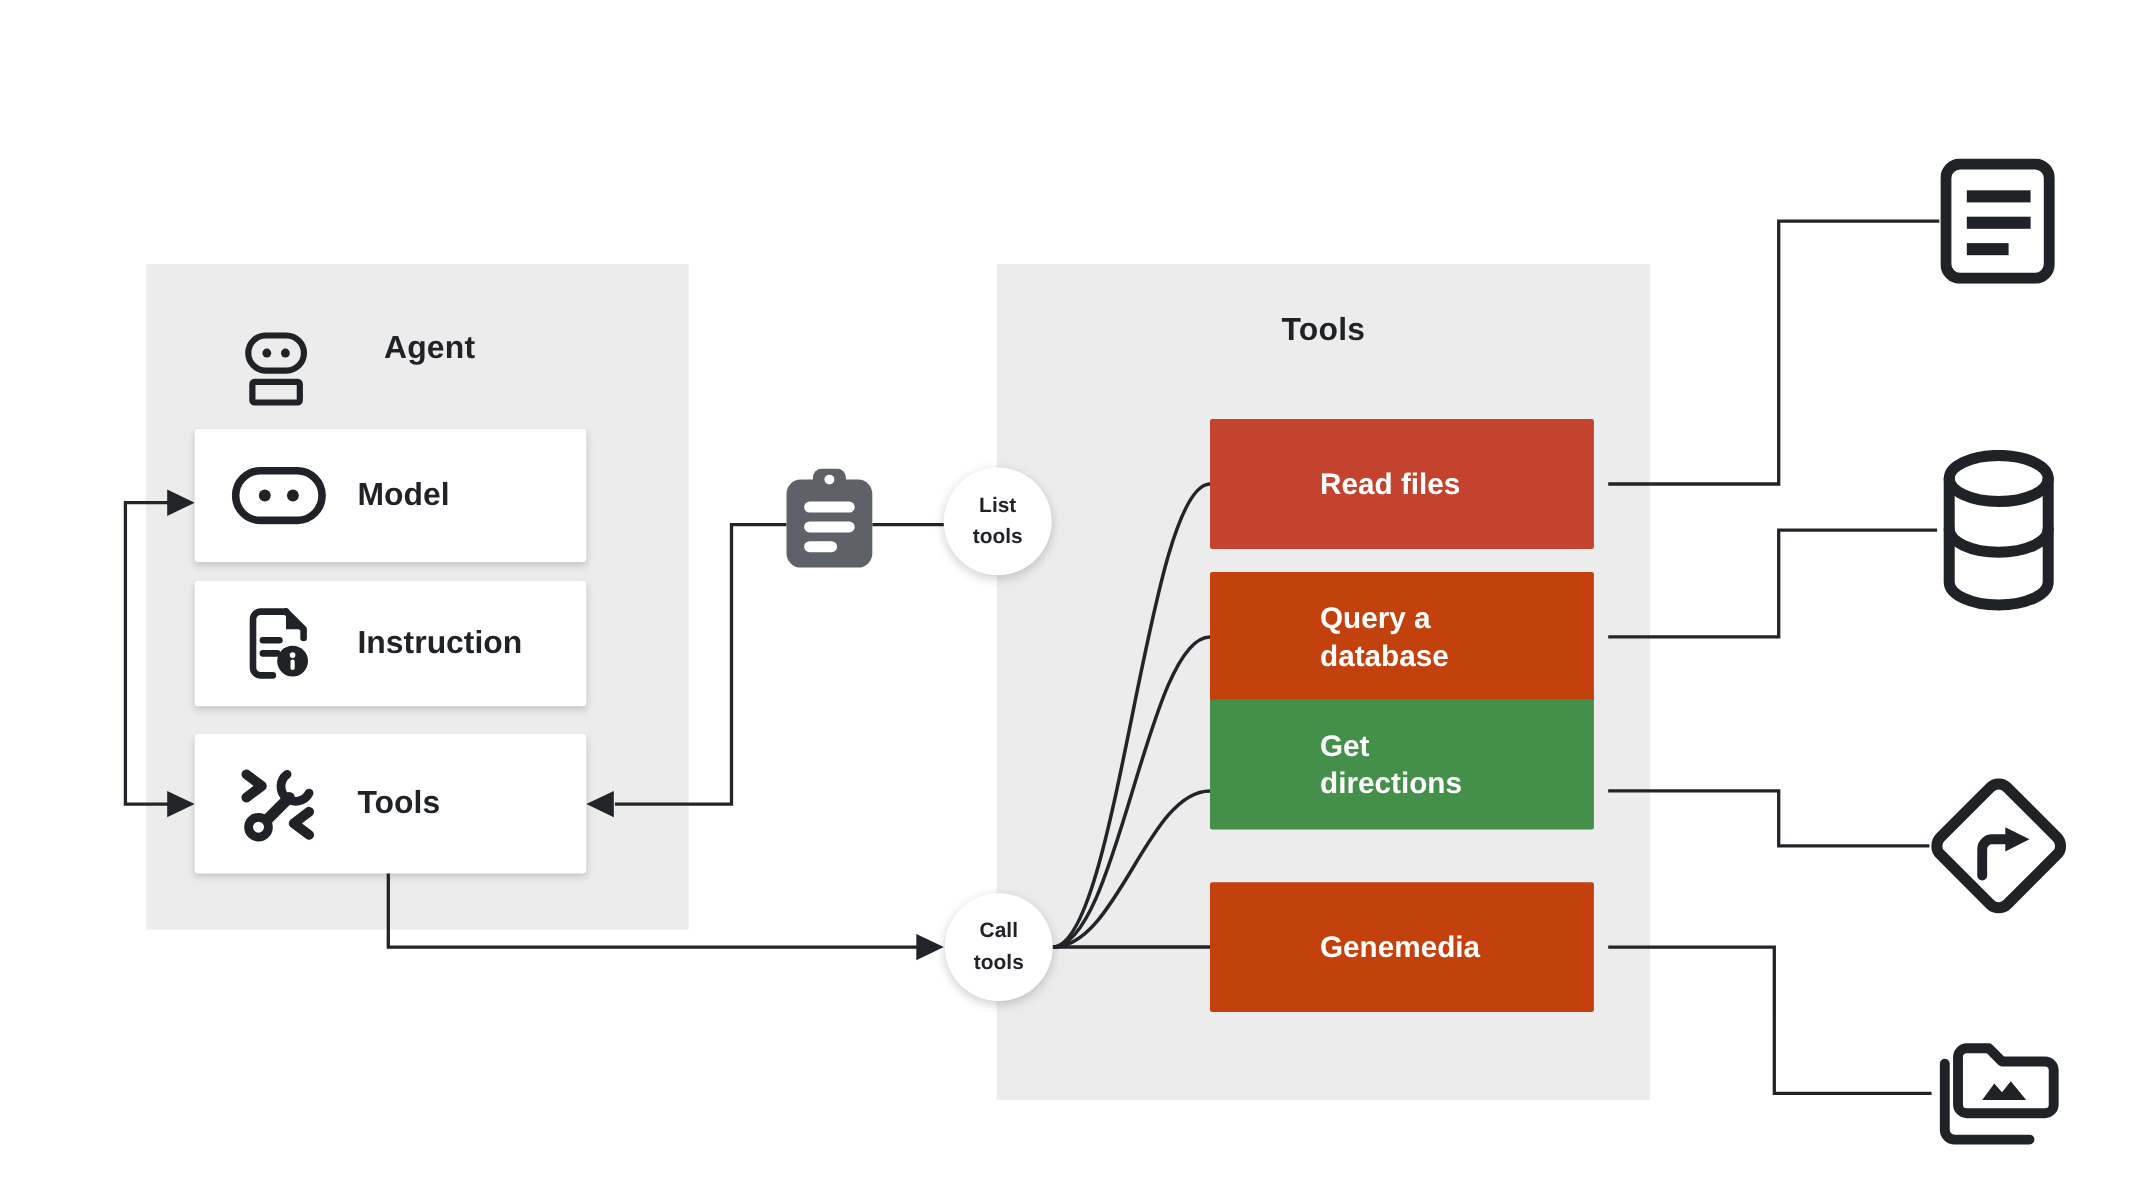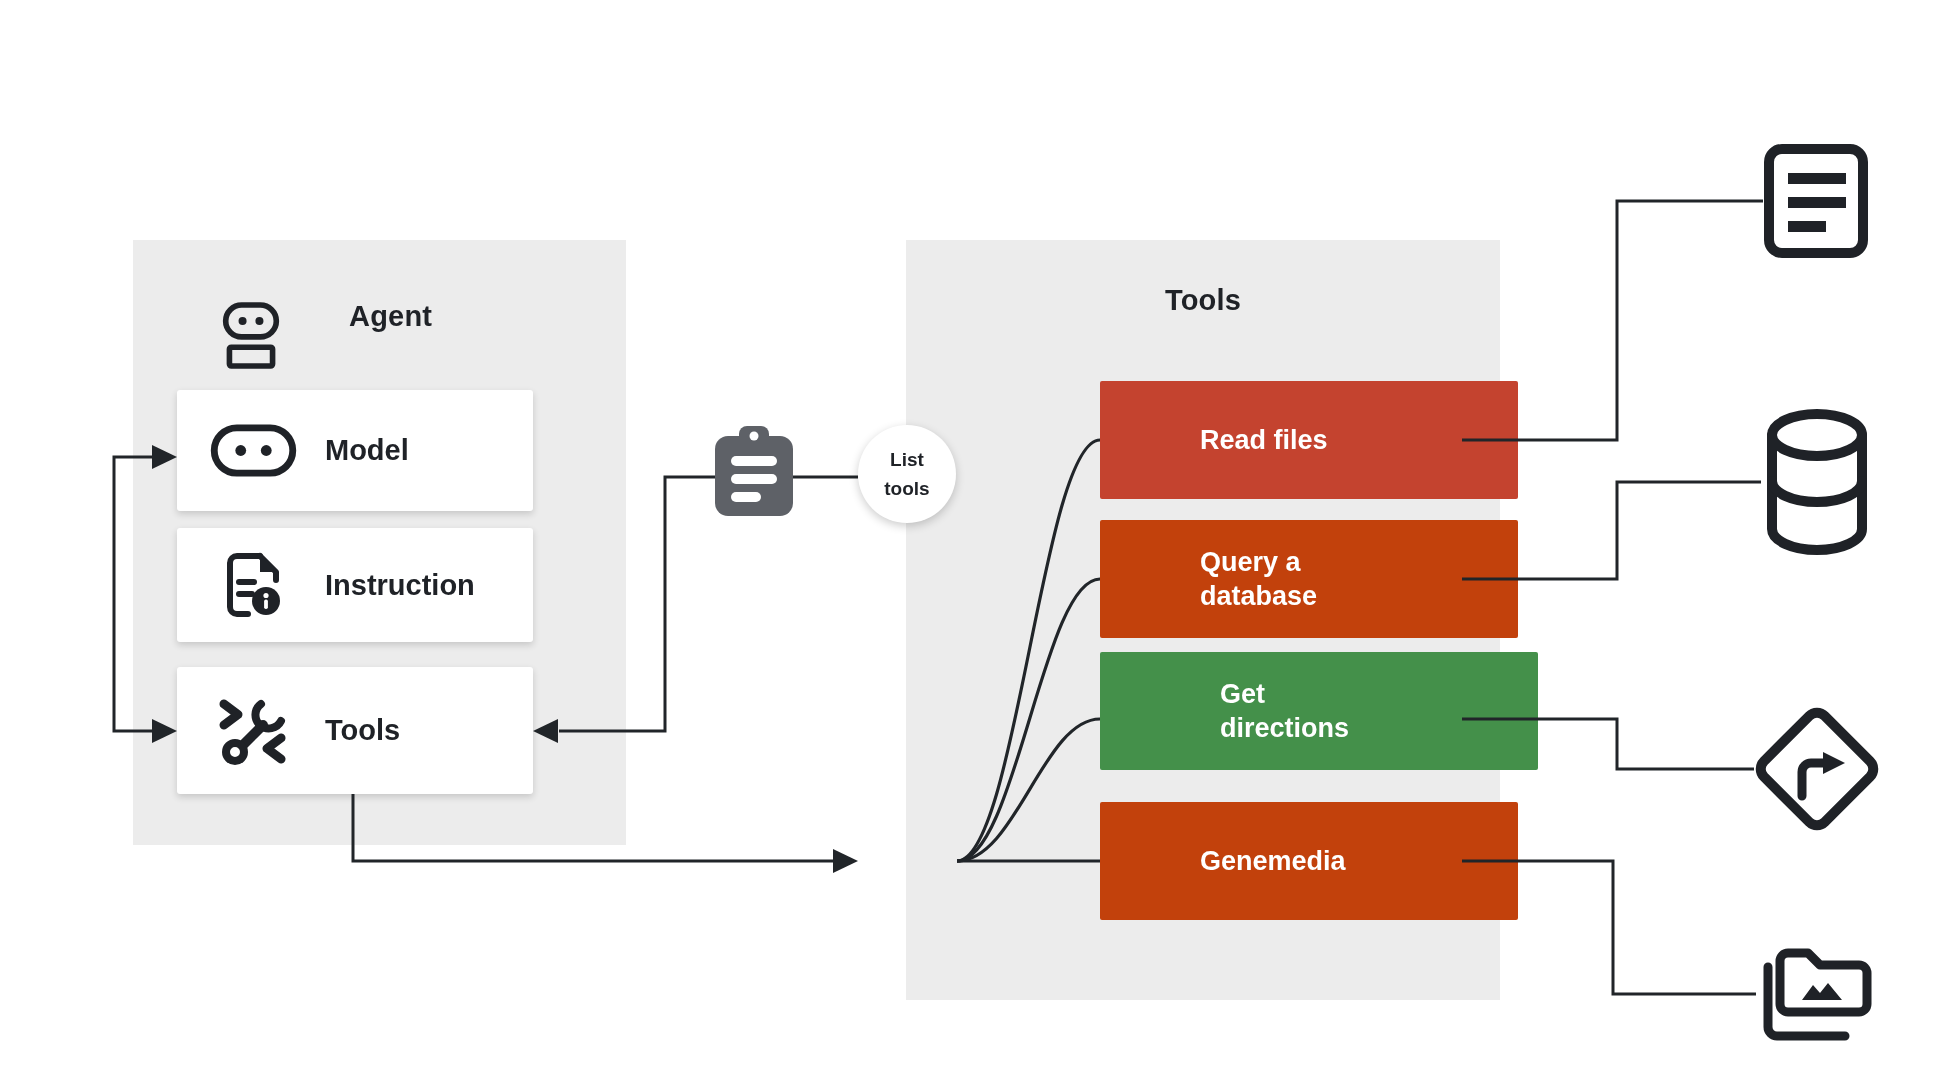--- a/index.html
+++ b/index.html
@@ -16,24 +16,24 @@
   .card{
     position:absolute;left:44px;width:356px;background:#ffffff;border-radius:3px;
     box-shadow:0 3px 7px rgba(0,0,0,.16);display:flex;align-items:center;
   }
   .card-model{top:150px;height:121px;}
   .card-instruction{top:288px;height:114px;}
   .card-tools{top:427px;height:127px;}
   .icon-slot{width:92px;margin-left:30px;display:flex;justify-content:center;align-items:center;}
   .card-label{margin-left:26px;font-size:29px;font-weight:700;}
   .tool-box{
-    position:absolute;left:194px;width:418px;height:118px;border-radius:2px;
+    position:absolute;left:194px;width:349px;height:118px;border-radius:2px;
     display:flex;align-items:center;
   }
-  .tool-read{top:141px;} .tool-query{top:280px;} .tool-directions{top:412px;padding-left:20px;} .tool-media{top:562px;}
+  .tool-read{top:141px;} .tool-query{top:280px;} .tool-directions{top:396px;} .tool-media{top:562px;}
   .tool-label{margin-left:100px;max-width:180px;color:#ffffff;font-weight:700;font-size:27px;line-height:34px;}
   .overlay{position:absolute;left:0;top:0;z-index:2;}
   .overlay path{stroke:#212529;stroke-width:3;fill:none;}
   .overlay path.curve{stroke-width:3.2;}
   .overlay polygon{fill:#212529;}
   .flow-circle{
     position:absolute;width:98px;height:98px;border-radius:50%;background:#ffffff;
     box-shadow:0 3px 10px rgba(0,0,0,.20);display:flex;align-items:center;justify-content:center;
     text-align:center;font-weight:700;font-size:19px;line-height:29px;z-index:3;padding:0;
   }
@@ -147,20 +147,23 @@
     <rect x="4" y="10" width="78" height="80" rx="13" fill="#5E6167" style="fill: rgb(94, 97, 103);"></rect>
     <circle cx="43" cy="10" r="4.5" fill="#ffffff"></circle>
     <rect x="20" y="30" width="46" height="10" rx="5" fill="#ffffff"></rect>
     <rect x="20" y="48" width="46" height="10" rx="5" fill="#ffffff"></rect>
     <rect x="20" y="66" width="30" height="10" rx="5" fill="#ffffff"></rect>
   </svg>
 
   <div class="flow-circle list-circle">
     <span>List tools</span>
   </div>
+  <div class="flow-circle call-circle">
+    <span>Call tools</span>
+  </div>
 
   <svg class="icon-abs" style="left:1764px;top:144px;" width="104" height="114" viewBox="0 0 104 114">
     <rect class="stroke-icon" x="5" y="5" width="94" height="104" rx="13" stroke-width="10"></rect>
     <rect class="fill-icon" x="24" y="29" width="58" height="11"></rect>
     <rect class="fill-icon" x="24" y="53" width="58" height="11"></rect>
     <rect class="fill-icon" x="24" y="77" width="38" height="11"></rect>
   </svg>
 
   <svg class="icon-abs" style="left:1762px;top:409px;" width="110" height="147" viewBox="0 0 110 147">
     <ellipse class="stroke-icon" cx="55" cy="26" rx="45" ry="21" stroke-width="10"></ellipse>

